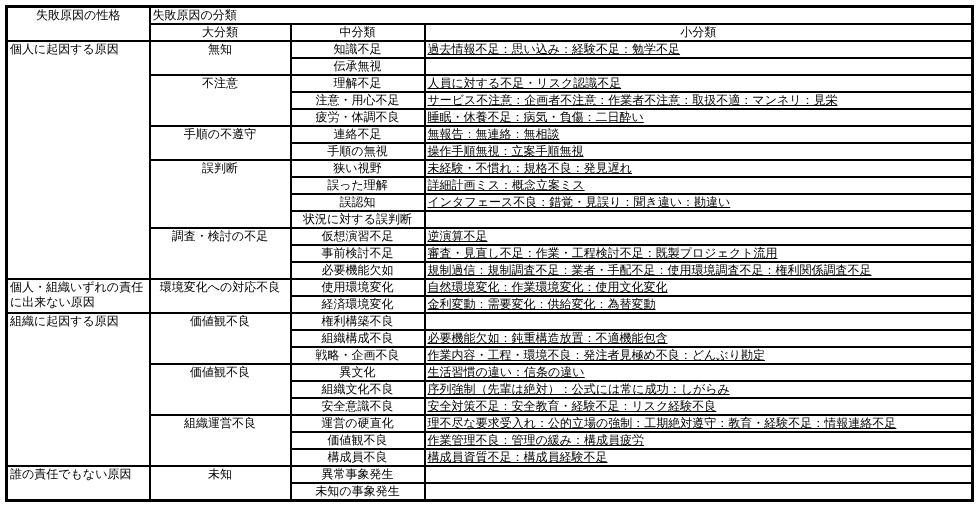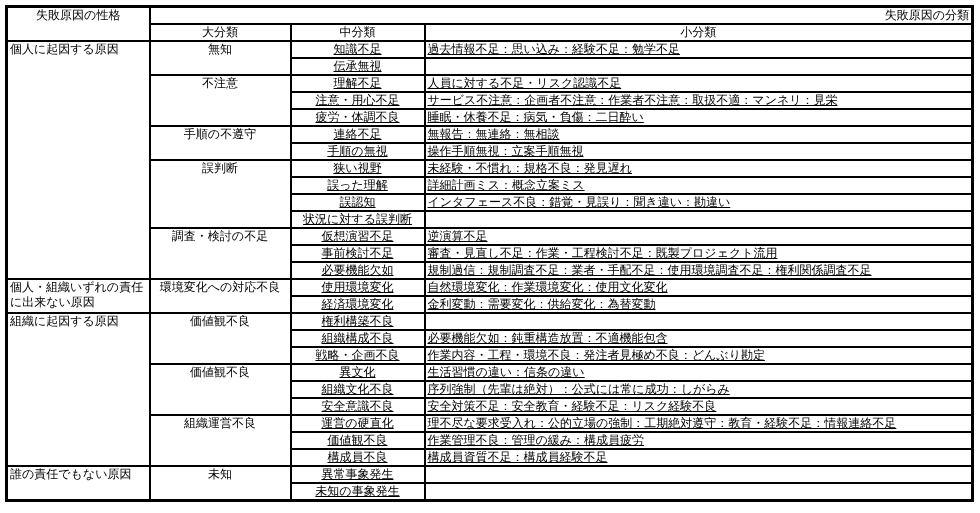--- a/index.html
+++ b/index.html
@@ -37,39 +37,38 @@
     overflow: hidden;
     font-weight: normal;
     white-space: normal;
     word-break: break-all;
   }
   th.h-nature {
     text-align: center;
     vertical-align: top;
   }
   th.h-class {
-    text-align: right;
+    text-align: left;
     vertical-align: middle;
   }
   th.h-sub {
     vertical-align: middle;
   }
   td.cell-nature {
     text-align: left;
     vertical-align: top;
   }
   td.cell-major {
     text-align: center;
     vertical-align: top;
     border-radius: 17px;
   }
   td.cell-middle {
     text-align: center;
     vertical-align: middle;
-    text-decoration: underline;
   }
   td.cell-minor {
     text-align: left;
     vertical-align: middle;
     padding-left: 3px;
     text-decoration: underline;
   }
 </style>
 </head>
 <body>

